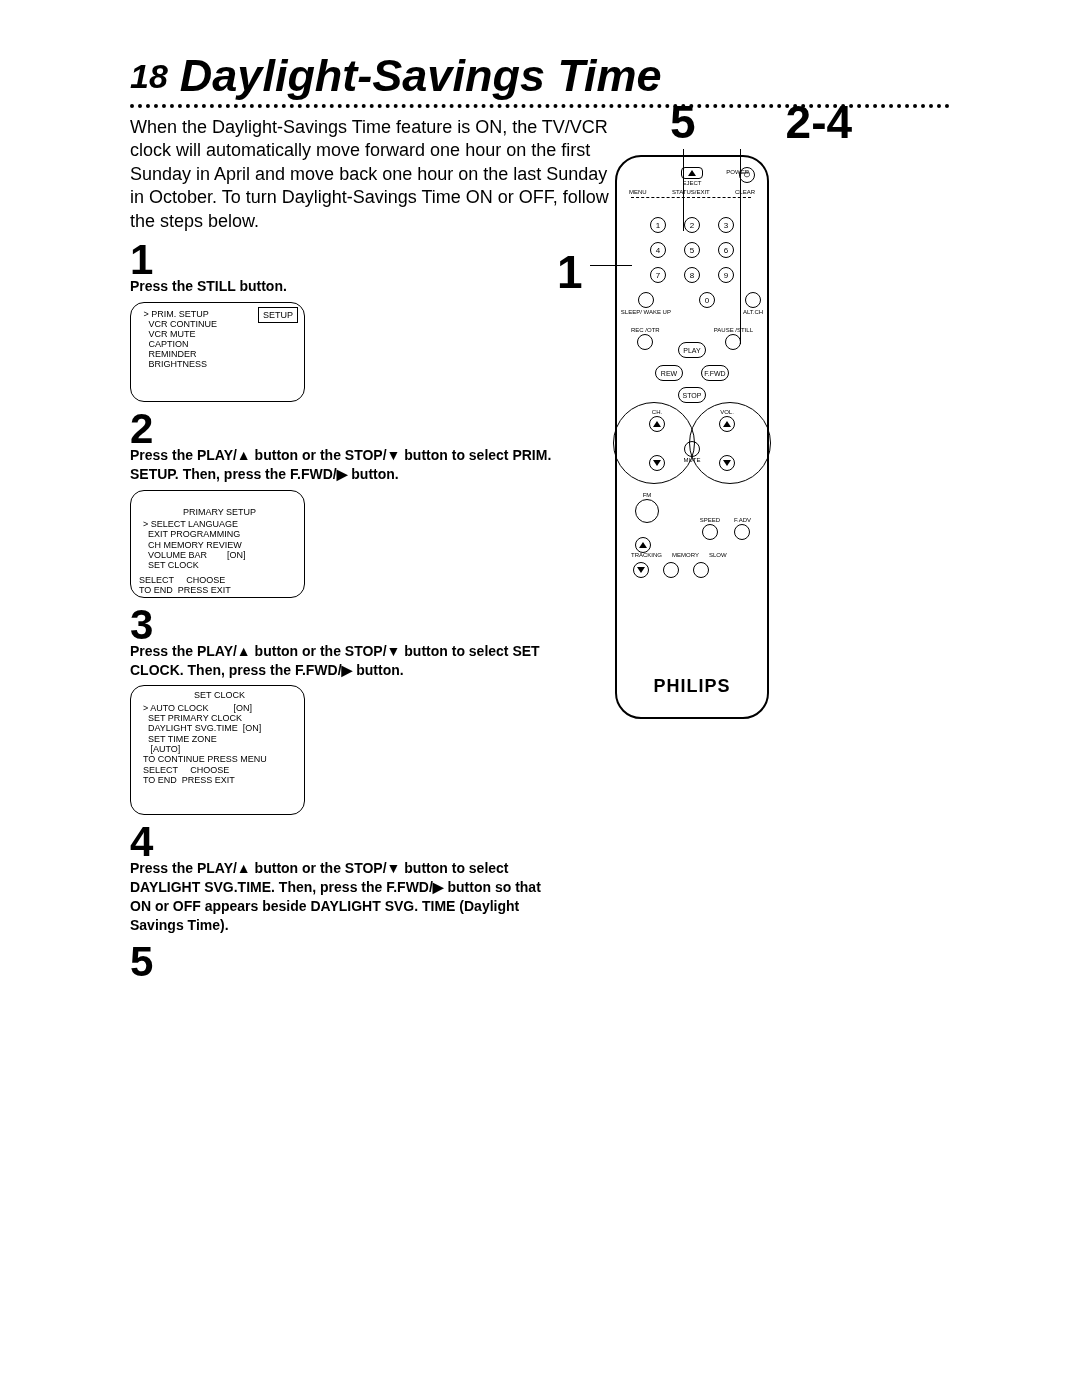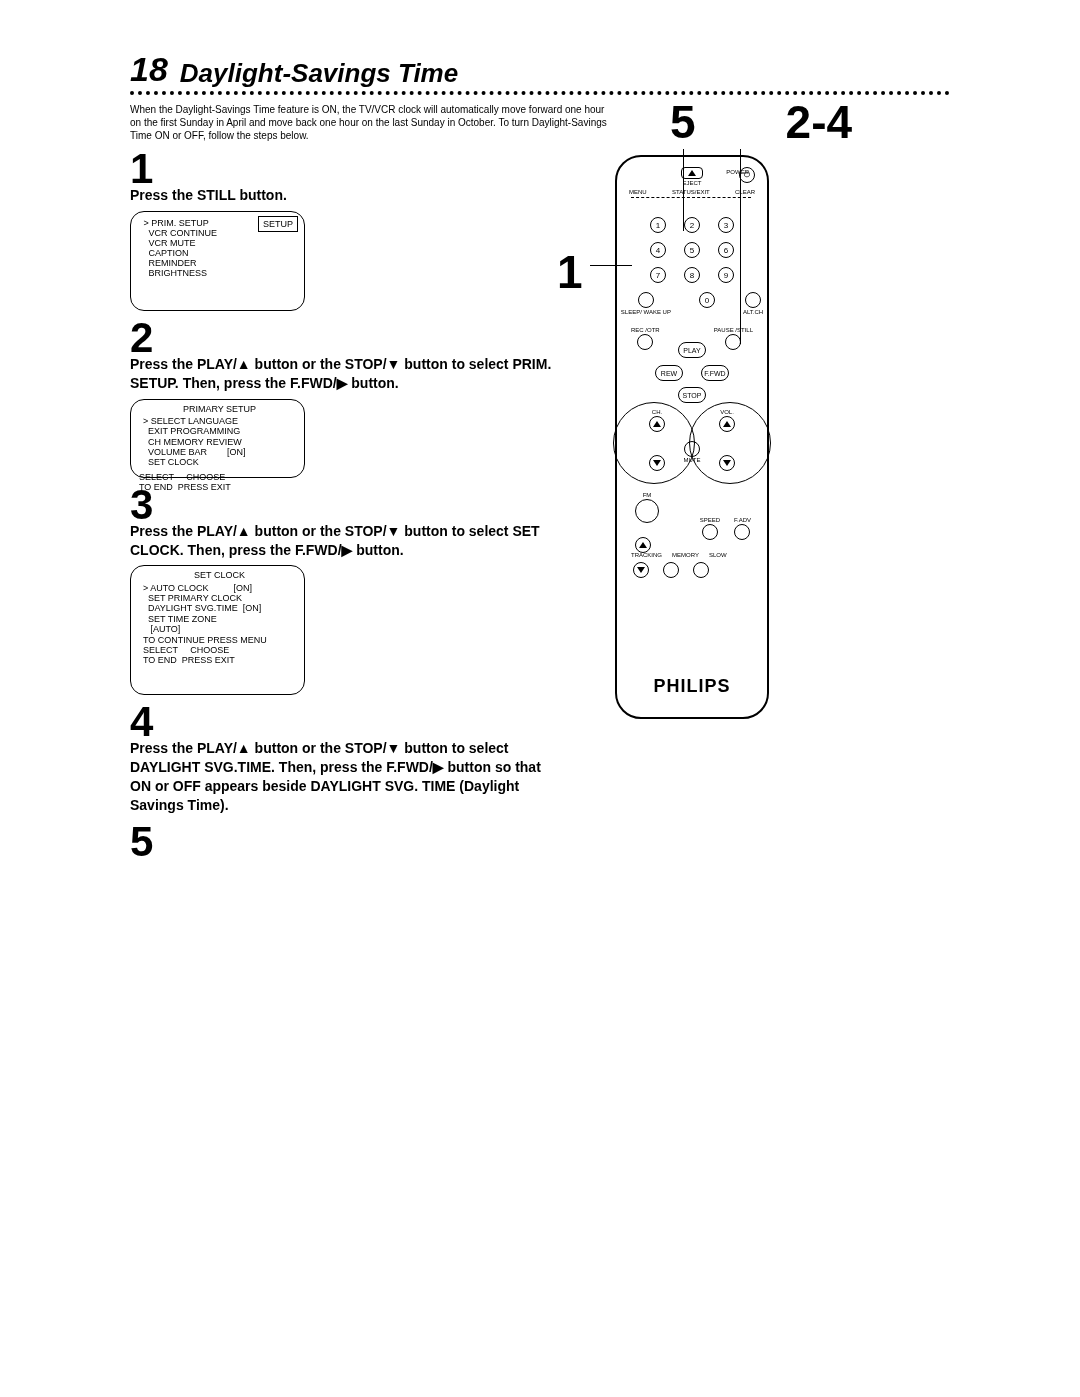--- a/index.html
+++ b/index.html
@@ -1,29 +1,29 @@
 <!DOCTYPE html>
 <html><head>
 <meta charset="utf-8">
 <style>
 html,body{margin:0;padding:0;background:#fff;font-family:Arial,Helvetica,sans-serif;color:#000}
 .page{width:1080px;height:1397px;position:relative;padding:50px 90px 0 130px;box-sizing:border-box}
-.header{display:flex;align-items:flex-end;gap:12px}
+.header{display:flex;align-items:center;gap:12px}
 .header .num{font-style:italic;font-weight:bold;font-size:34px}
-.header .title{font-style:italic;font-weight:bold;font-size:26px}
+.header .title{font-style:italic;font-weight:bold;font-size:45px}
 .dotline{border-bottom:4px dotted #000;margin-top:2px;margin-bottom:8px;width:820px}
-.intro{font-size:10px;line-height:1.3;max-width:480px}
+.intro{font-size:18px;line-height:1.3;max-width:480px}
 .step-num{font-size:42px;font-weight:bold;margin-top:6px;line-height:1}
 .step-text{font-size:14px;font-weight:bold;max-width:430px;line-height:1.35;margin-top:-4px}
 .screen{border:1.5px solid #000;border-radius:14px;box-sizing:border-box;position:relative;margin-top:6px}
 .screen:after{content:"";position:absolute;left:3px;right:-4px;top:4px;bottom:-4px;border:1.5px solid #000;border-radius:14px;border-left:none;border-top:none;z-index:-1}
 .screen1{width:175px;height:100px;padding:6px 6px 6px 10px;font-size:9px}
 .press-box{float:right;border:1px solid #000;padding:2px 4px;font-size:9px;margin-top:-2px}
 .scr-line{white-space:pre}
-.screen2{width:175px;height:79px;padding:4px 8px 4px 12px;font-size:9px;line-height:1.15}
+.screen2{width:175px;height:108px;padding:16px 8px 4px 12px;font-size:9px;line-height:1.15}
 .screen2 .hd{text-align:center;font-size:9px;margin-bottom:2px}
 .screen2 .foot{margin-top:4px;margin-left:-4px}
 .screen3{width:175px;height:130px;padding:4px 8px 4px 12px;font-size:9px;line-height:1.15}
 .screen3 .hd{text-align:center;margin-bottom:2px}
 .side{position:absolute;left:575px;top:95px;width:370px}
 .callouts{display:flex;gap:30px;align-items:flex-start;font-size:46px;font-weight:bold}
 .callouts .c5{margin-left:95px}
 .callouts .c24{margin-left:60px}
 .c1{position:absolute;left:-18px;top:150px;font-size:46px;font-weight:bold}
 .remote{position:absolute;left:40px;top:60px;width:150px;height:560px;border:2px solid #000;border-radius:26px}

